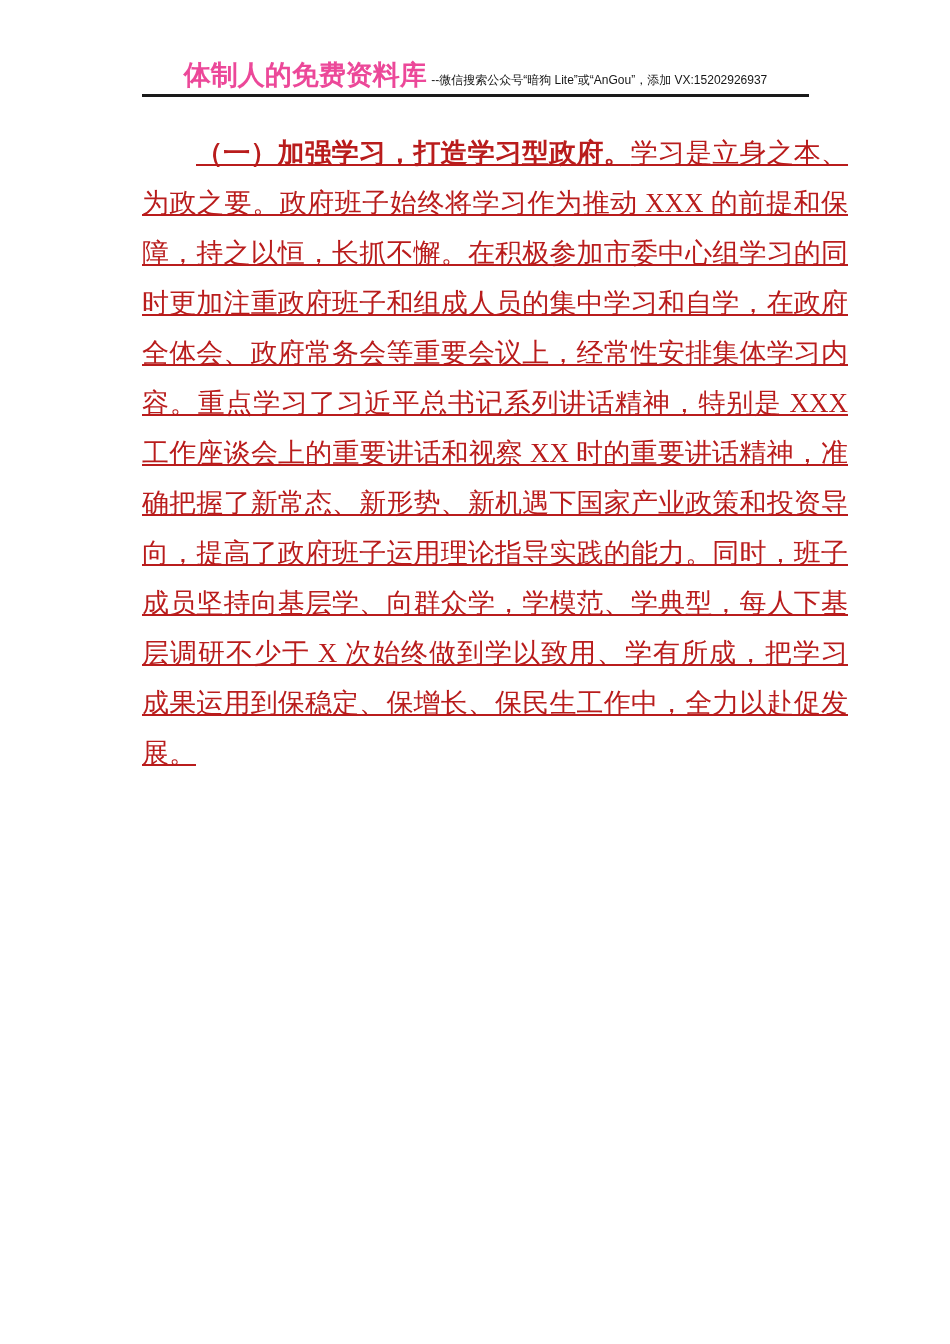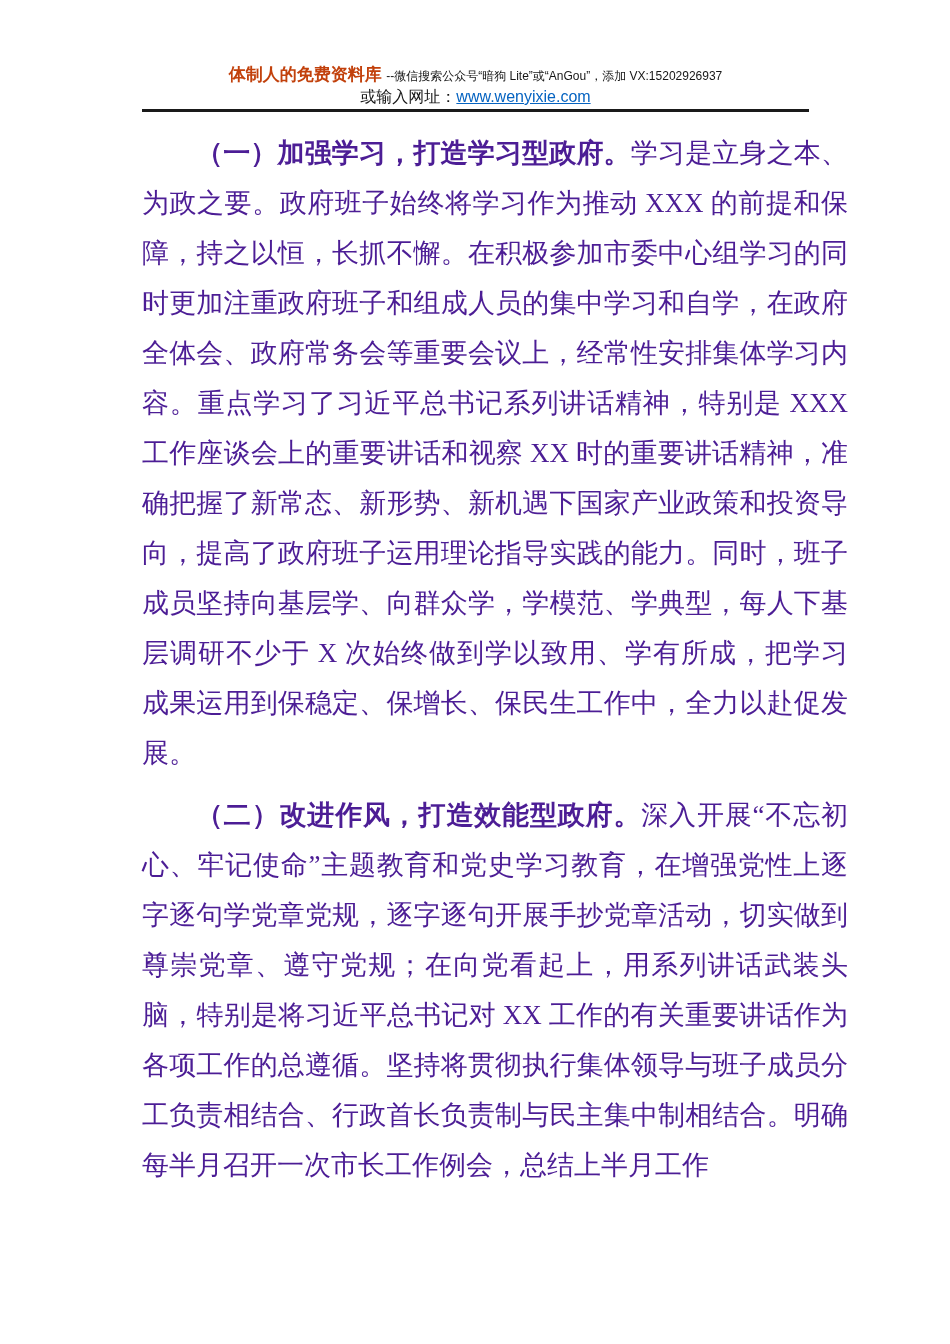--- a/index.html
+++ b/index.html
@@ -19,22 +19,22 @@
     top: 64px;
     width: 667px;
     text-align: center;
     font-family: "Liberation Sans", sans-serif;
   }
   .header-line1 {
     line-height: 22px;
     white-space: nowrap;
   }
   .site-name {
-    color: #c2410c;
-    font-size: 17px;
+    color: #ec4899;
+    font-size: 27px;
     font-weight: bold;
   }
   .tagline {
     color: #161616;
     font-size: 12px;
   }
   .header-line2 {
     line-height: 19px;
     font-size: 16px;
     color: #161616;
@@ -49,25 +49,26 @@
     height: 3px;
     background: #1a1a1a;
   }
 
   
   .content {
     position: absolute;
     left: 142px;
     top: 128px;
     width: 706px;
-    color: #4c1d95;
+    color: #b91c1c;
     font-size: 27px;
     line-height: 50px;
     text-align: justify;
     text-justify: inter-ideograph;
+    text-decoration: underline;
   }
   .para {
     text-indent: 2em;
   }
   .para + .para {
     margin-top: 12px;
   }
   .lead {
     font-weight: bold;
   }
@@ -75,24 +76,20 @@
 </head>
 <body>
 
 <div class="page">
 
   <div class="header">
     <div class="header-line1">
       <span class="site-name">体制人的免费资料库</span>
       <span class="tagline">--微信搜索公众号“暗狗 Lite”或“AnGou”，添加 VX:15202926937</span>
     </div>
-    <div class="header-line2">
-      <span class="url-label">或输入网址：</span><a class="site-link" href="#">www.wenyixie.com</a>
-    </div>
     <div class="divider"></div>
   </div>
 
   <div class="content">
     <p class="para"><span class="lead">（一）加强学习，打造学习型政府。</span><span>学习是立身之本、为政之要。政府班子始终将学习作为推动 XXX 的前提和保障，持之以恒，长抓不懈。在积极参加市委中心组学习的同时更加注重政府班子和组成人员的集中学习和自学，在政府全体会、政府常务会等重要会议上，经常性安排集体学习内容。重点学习了习近平总书记系列讲话精神，特别是 XXX 工作座谈会上的重要讲话和视察 XX 时的重要讲话精神，准确把握了新常态、新形势、新机遇下国家产业政策和投资导向，提高了政府班子运用理论指导实践的能力。同时，班子成员坚持向基层学、向群众学，学模范、学典型，每人下基层调研不少于 X 次始终做到学以致用、学有所成，把学习成果运用到保稳定、保增长、保民生工作中，全力以赴促发展。</span></p>
-    <p class="para"><span class="lead">（二）改进作风，打造效能型政府。</span><span>深入开展“不忘初心、牢记使命”主题教育和党史学习教育，在增强党性上逐字逐句学党章党规，逐字逐句开展手抄党章活动，切实做到尊崇党章、遵守党规；在向党看起上，用系列讲话武装头脑，特别是将习近平总书记对 XX 工作的有关重要讲话作为各项工作的总遵循。坚持将贯彻执行集体领导与班子成员分工负责相结合、行政首长负责制与民主集中制相结合。明确每半月召开一次市长工作例会，总结上半月工作</span></p>
   </div>
 
 </div>
 
 </body></html>

